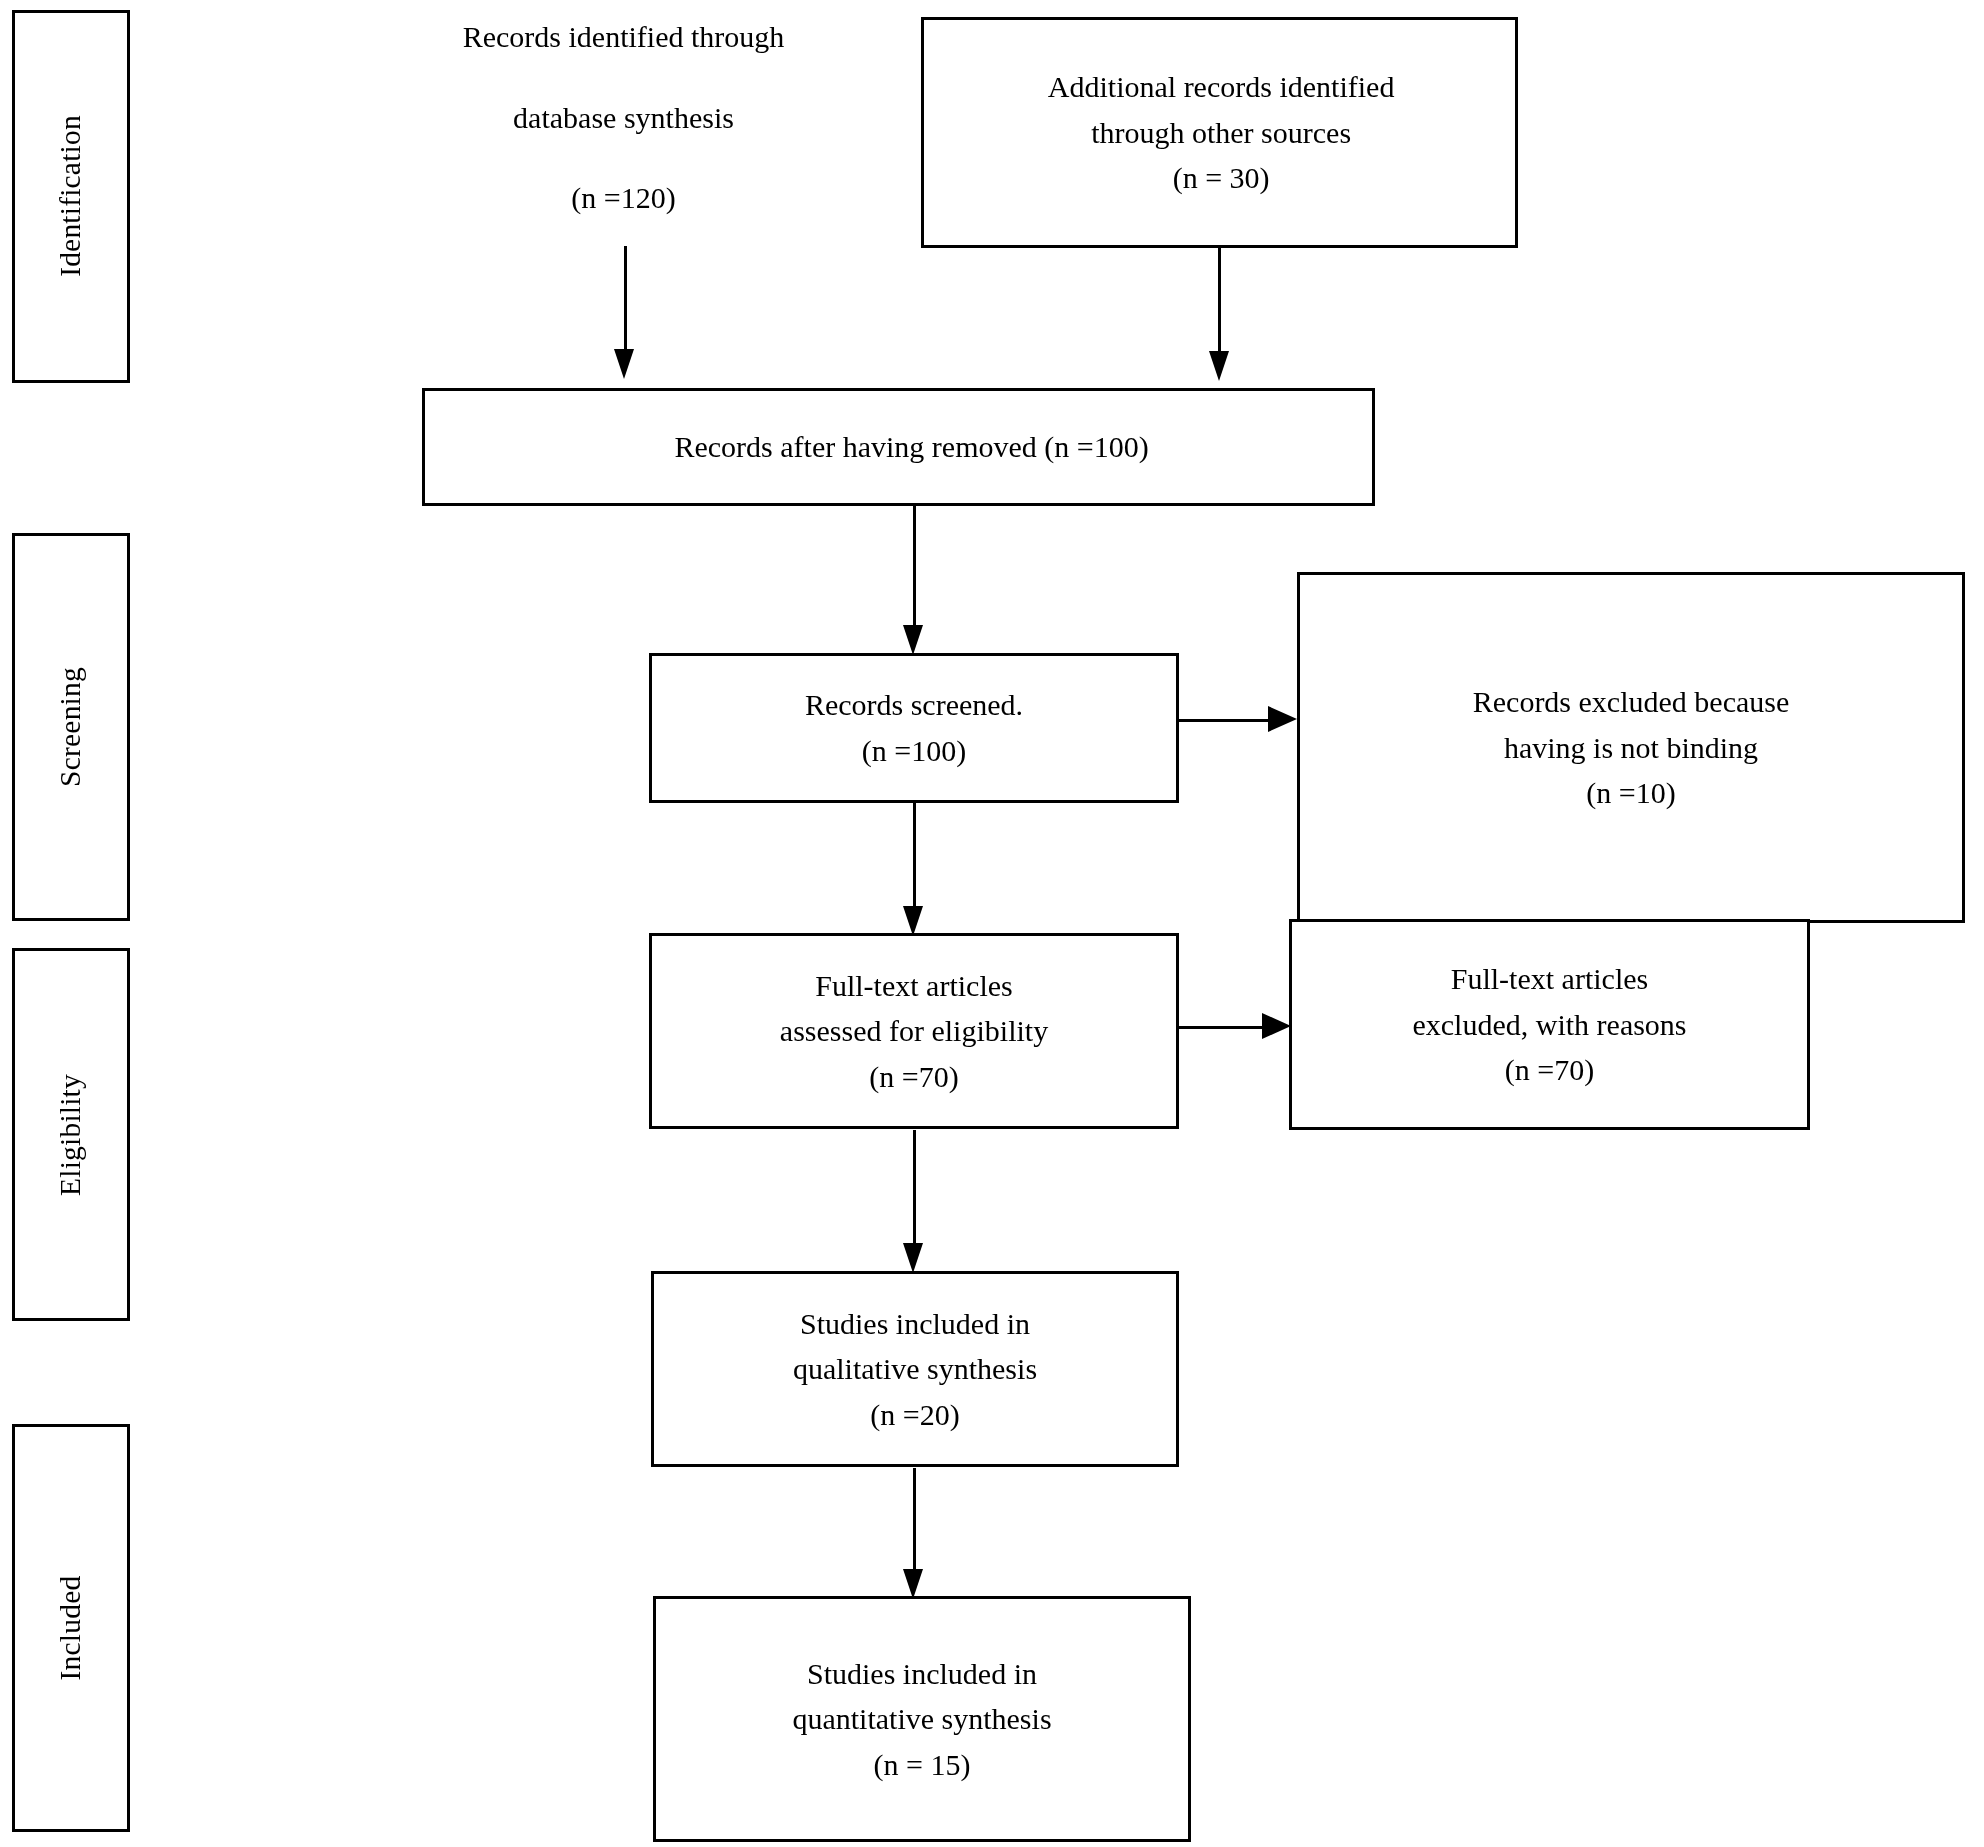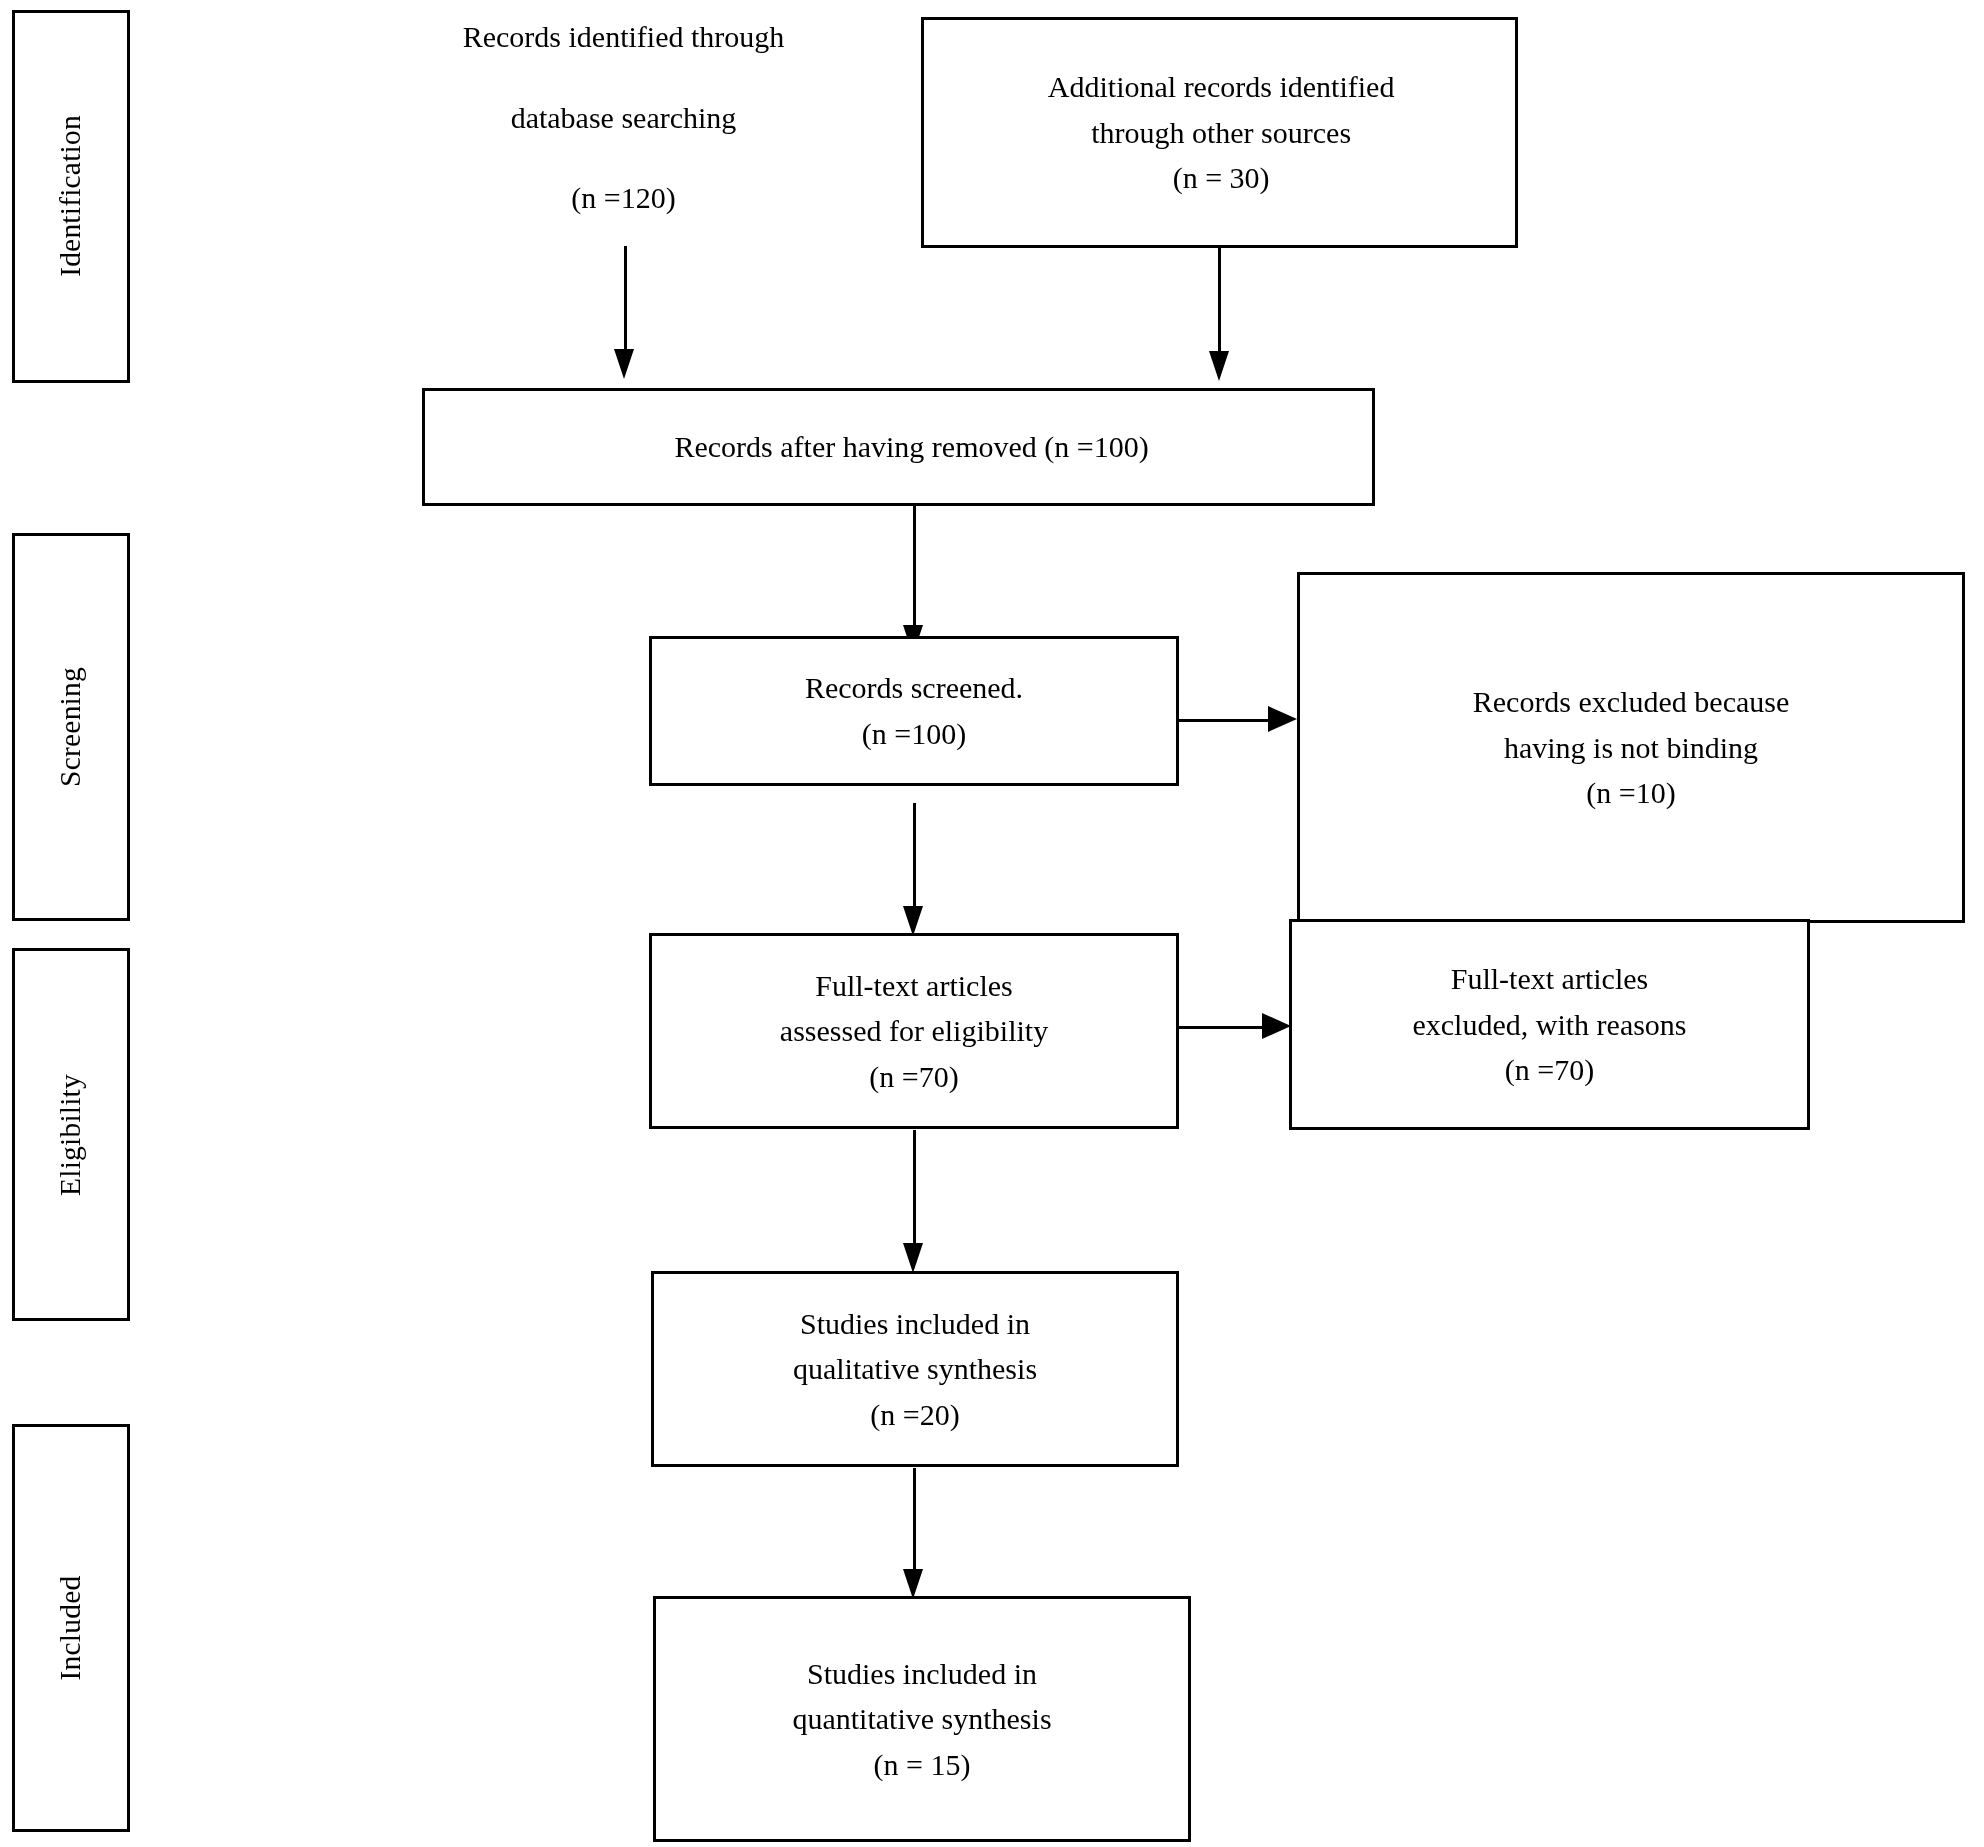--- a/index.html
+++ b/index.html
@@ -105,21 +105,21 @@
   <div class="phase-box" style="left:12.3px; top:948px; width:118px; height:373px;">
     <span class="phase-label">Eligibility</span>
   </div>
 
   <div class="phase-box" style="left:12.3px; top:1424px; width:118px; height:408px;">
     <span class="phase-label">Included</span>
   </div>
 
   <div class="node borderless" style="left:363px; top:19.6px; width:521px; height:196px;">
     <span class="ln">Records identified through</span>
-    <span class="ln">database searching</span>
+    <span class="ln">database synthesis</span>
     <span class="ln">(n =120)</span>
   </div>
 
   <div class="node bordered" style="left:921px; top:17px; width:597px; height:231px;padding-left:12px;">
     <span class="ln">Additional records identified</span>
     <span class="ln">through other sources</span>
     <span class="ln">(n = 30)</span>
   </div>
 
   <div class="vline" style="left:624px; top:246px; width:2.5px; height:106px;"></div>
@@ -128,21 +128,21 @@
   <div class="vline" style="left:1218px; top:248px; width:2.5px; height:106px;"></div>
   <div class="arrow-down" style="left:1209px; top:351px;"></div>
 
   <div class="node bordered" style="left:422px; top:388px; width:953px; height:118px;padding-left:35px;">
     <span class="ln">Records after having removed (n =100)</span>
   </div>
 
   <div class="vline" style="left:913px; top:506px; width:2.5px; height:123px;"></div>
   <div class="arrow-down" style="left:903px; top:625px;"></div>
 
-  <div class="node bordered" style="left:649px; top:636px; width:530px; height:150px;">
+  <div class="node bordered" style="left:649px; top:653px; width:530px; height:150px;">
     <span class="ln">Records screened.</span>
     <span class="ln">(n =100)</span>
   </div>
 
   <div class="node bordered" style="left:1297px; top:572px; width:668px; height:351px;">
     <span class="ln">Records excluded because</span>
     <span class="ln">having is not binding</span>
     <span class="ln">(n =10)</span>
   </div>
 

